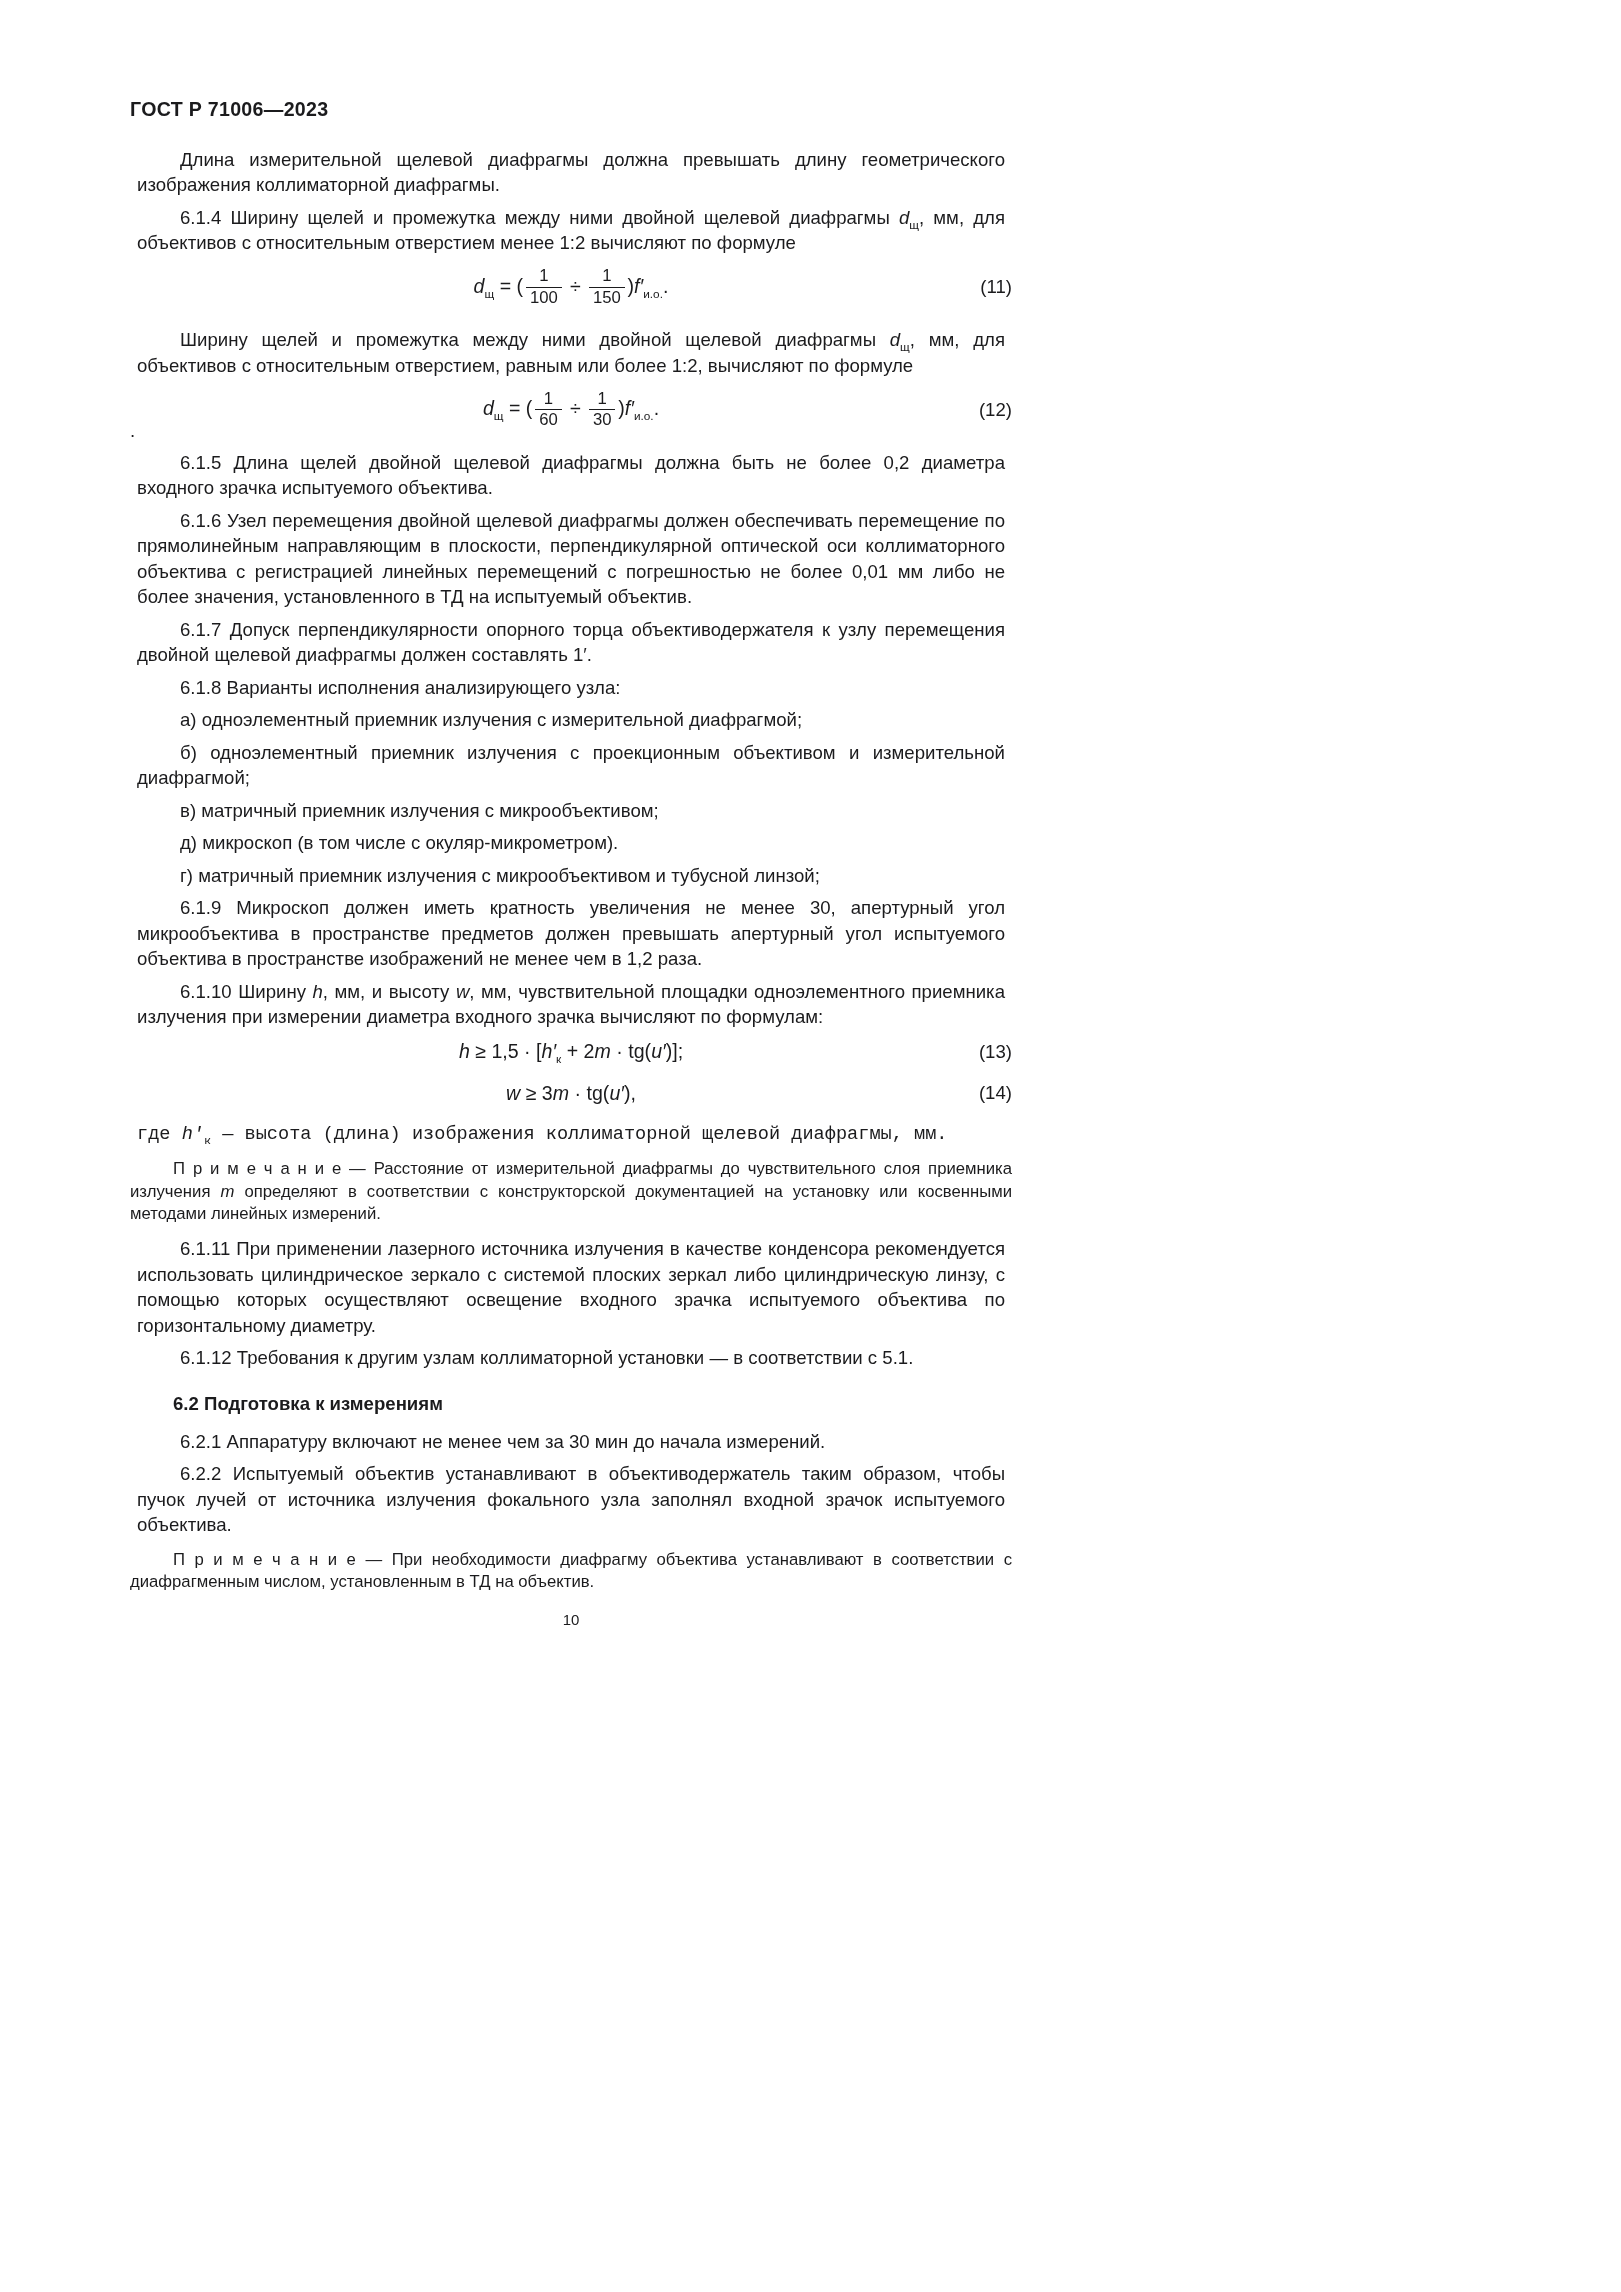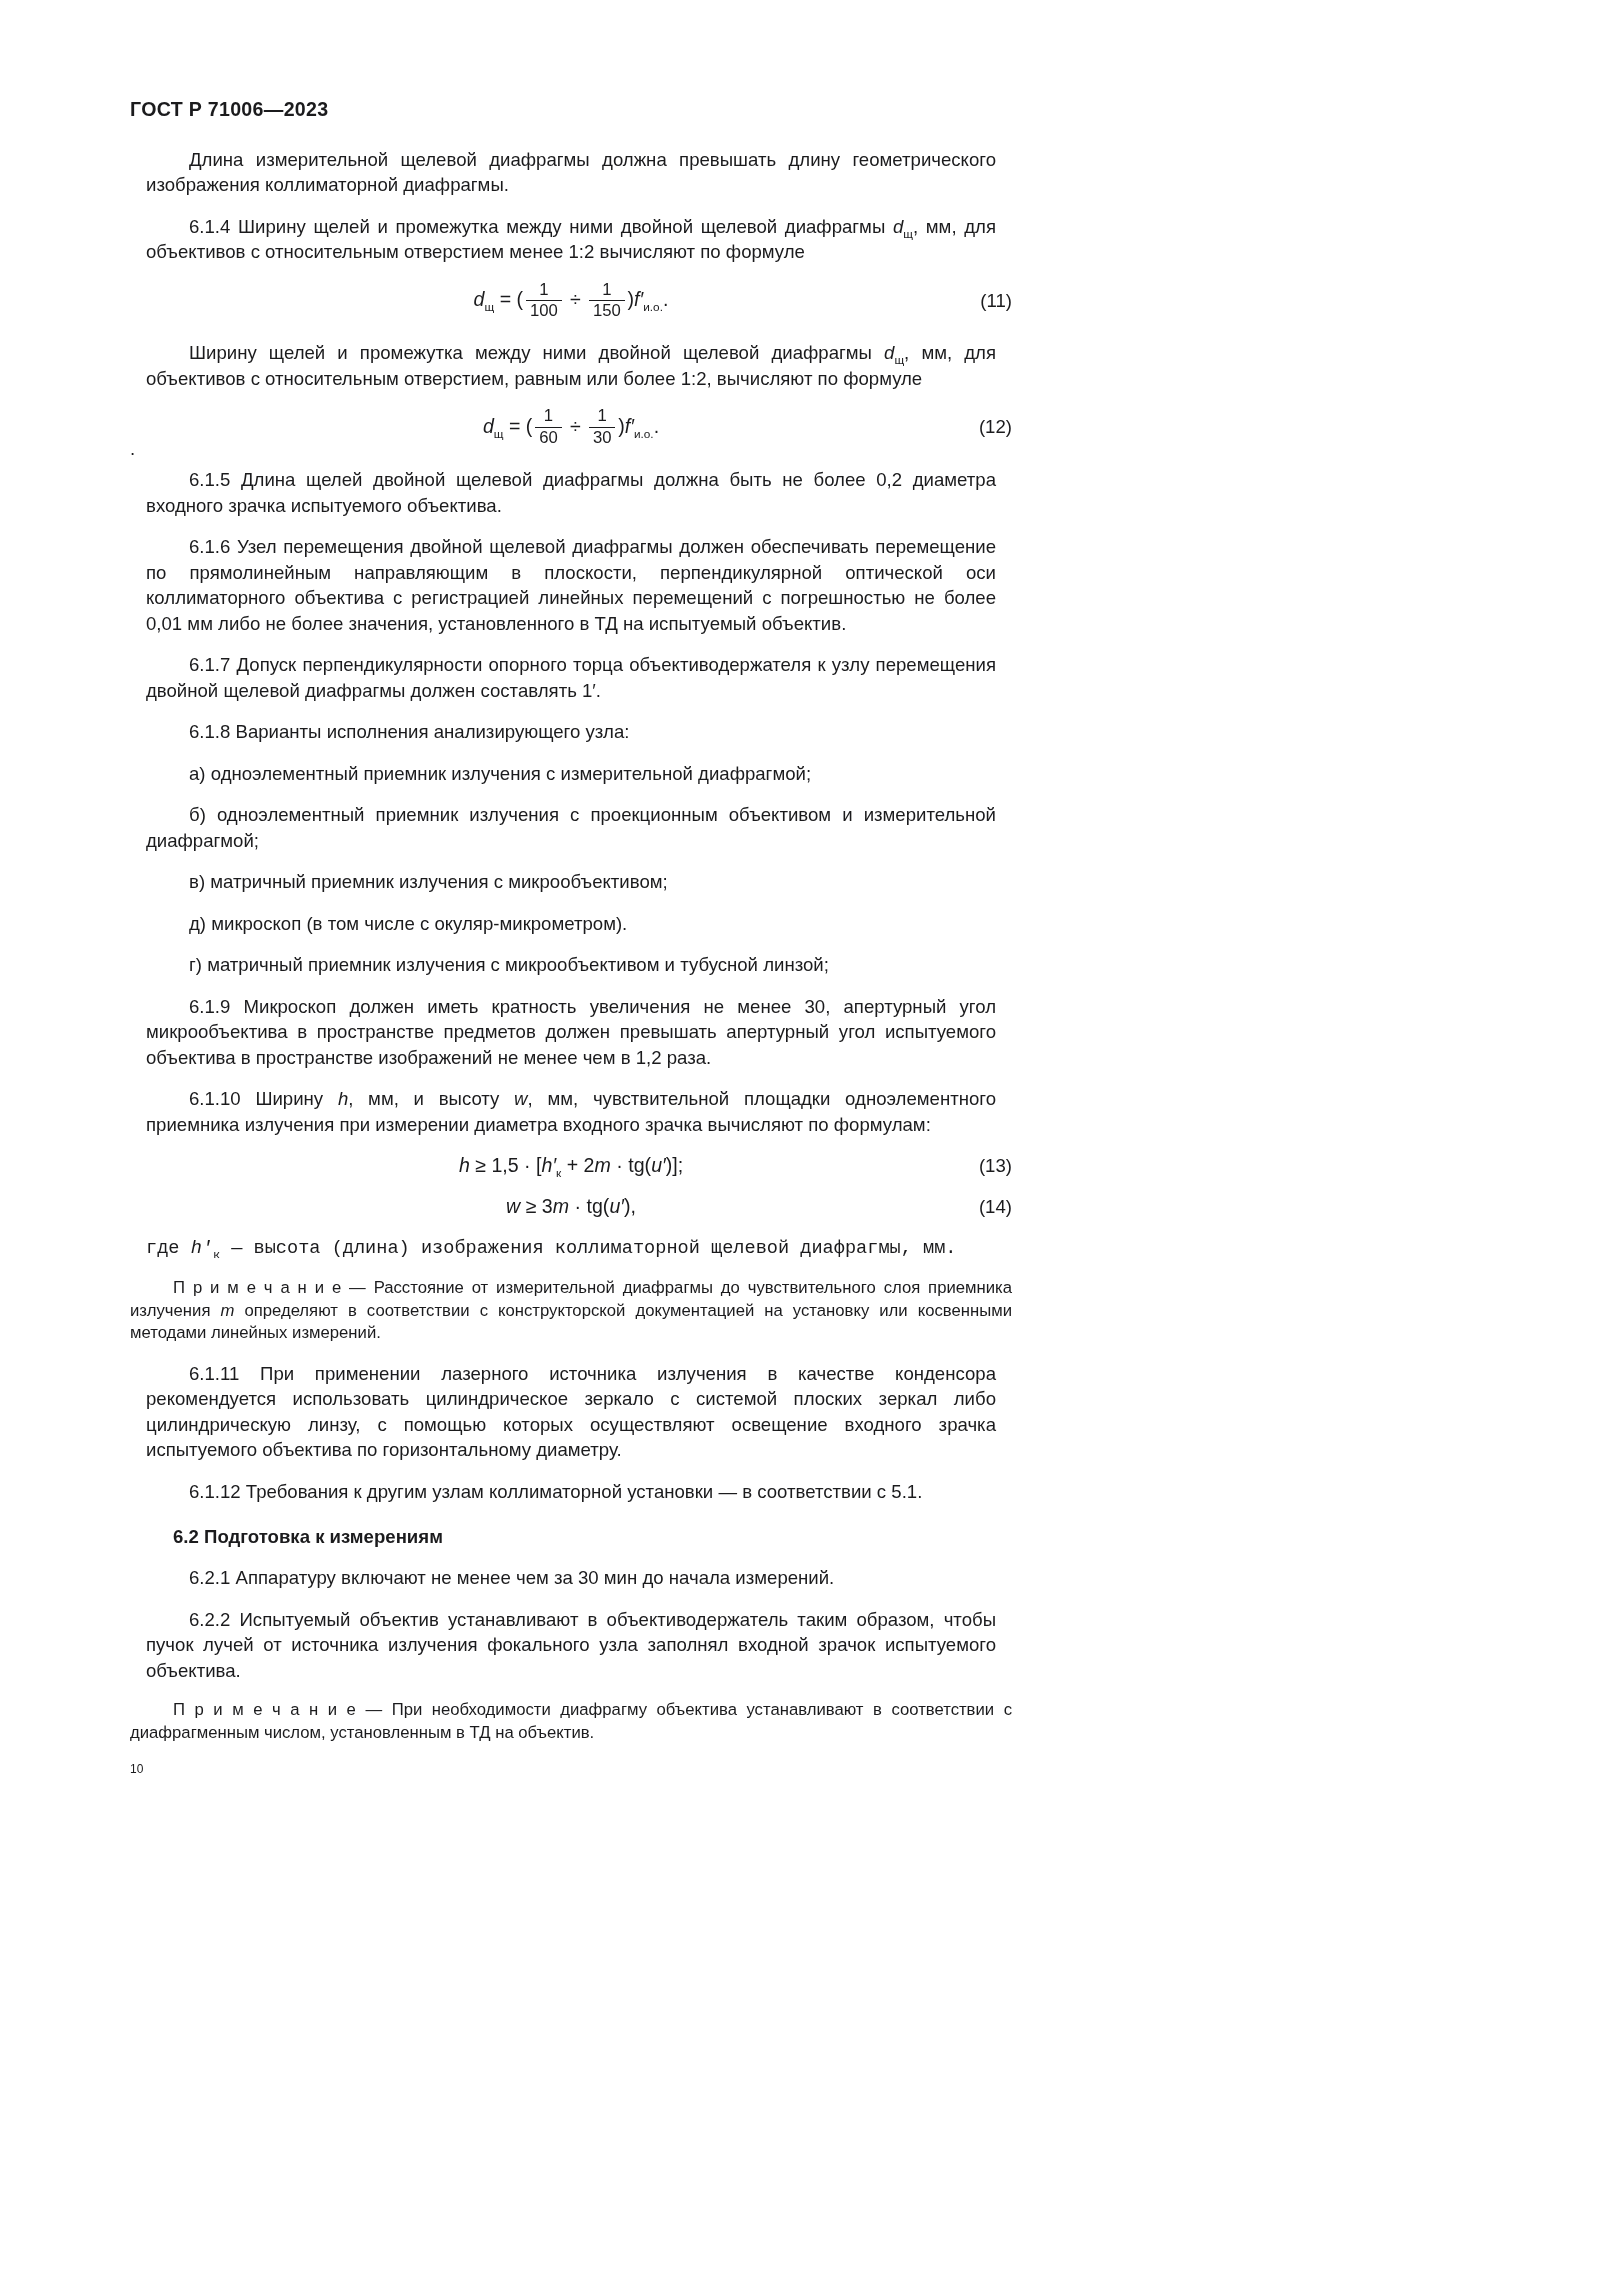--- a/index.html
+++ b/index.html
@@ -8,38 +8,38 @@
     width: 1621px; height: 2293px;
     background: #ffffff;
     color: #1b1b1d;
     font-family: "Liberation Sans", "DejaVu Sans", sans-serif;
   }
   .page { position: relative; width: 1621px; height: 2293px; overflow: hidden; background: #fff; }
   .content { position: absolute; left: 130px; top: 98px; width: 882px; }
 
   .doc-header { font-size: 19.6px; font-weight: bold; margin: 0 0 25.5px 0; letter-spacing: 0.3px; }
 
-  p.body { margin: 16px; font-size: 18.6px; line-height: 25.5px; text-align: justify; text-indent: 43px; }
+  p.body { margin: 7px; font-size: 18.6px; line-height: 25.5px; text-align: justify; text-indent: 43px; }
   p.no-indent { text-indent: 0; font-family: Liberation Mono, monospace; }
   p.body i, .math i { font-style: italic; }
   sub { font-size: 11.8px; line-height: 0; }
 
   .formula-row { position: relative; margin: 9.8px 0 15.7px; text-align: center; font-size: 19.6px; line-height: 25.5px; }
   .formula-row.tall { margin: 11.8px 0 19.6px; }
   .frac { display: inline-block; vertical-align: middle; text-align: center; font-size: 16.7px; line-height: 18.6px; margin: 0 2.9px; }
   .frac .num { display: block; border-bottom: 1.5px solid currentColor; padding: 0 3.9px 1px; }
   .frac .den { display: block; padding: 1px 3.9px 0; }
   .eq-num { position: absolute; right: 0; top: 50%; transform: translateY(-50%); font-size: 18.6px; }
   .stray-dot { position: absolute; left: 0; bottom: -13.7px; font-size: 18.6px; }
 
   .note { margin: 10.8px 0; font-size: 16.7px; line-height: 22.5px; text-align: justify; text-indent: 43px; }
 
   .sec-heading { margin: 19.6px 0 12.7px; font-size: 18.6px; line-height: 25.5px; font-weight: bold; text-indent: 43px; }
 
-  .page-number { margin-top: 17.6px; font-size: 12px; text-align: left; text-indent: 0; }
+  .page-number { margin-top: 17.6px; font-size: 15px; text-align: center; text-indent: 0; }
 </style>
 </head>
 <body>
 
 <div class="page">
   <div class="content">
 
     <div class="doc-header">ГОСТ Р 71006—2023</div>
 
     <p class="body">Длина измерительной щелевой диафрагмы должна превышать длину геометрического изображения коллиматорной диафрагмы.</p>

